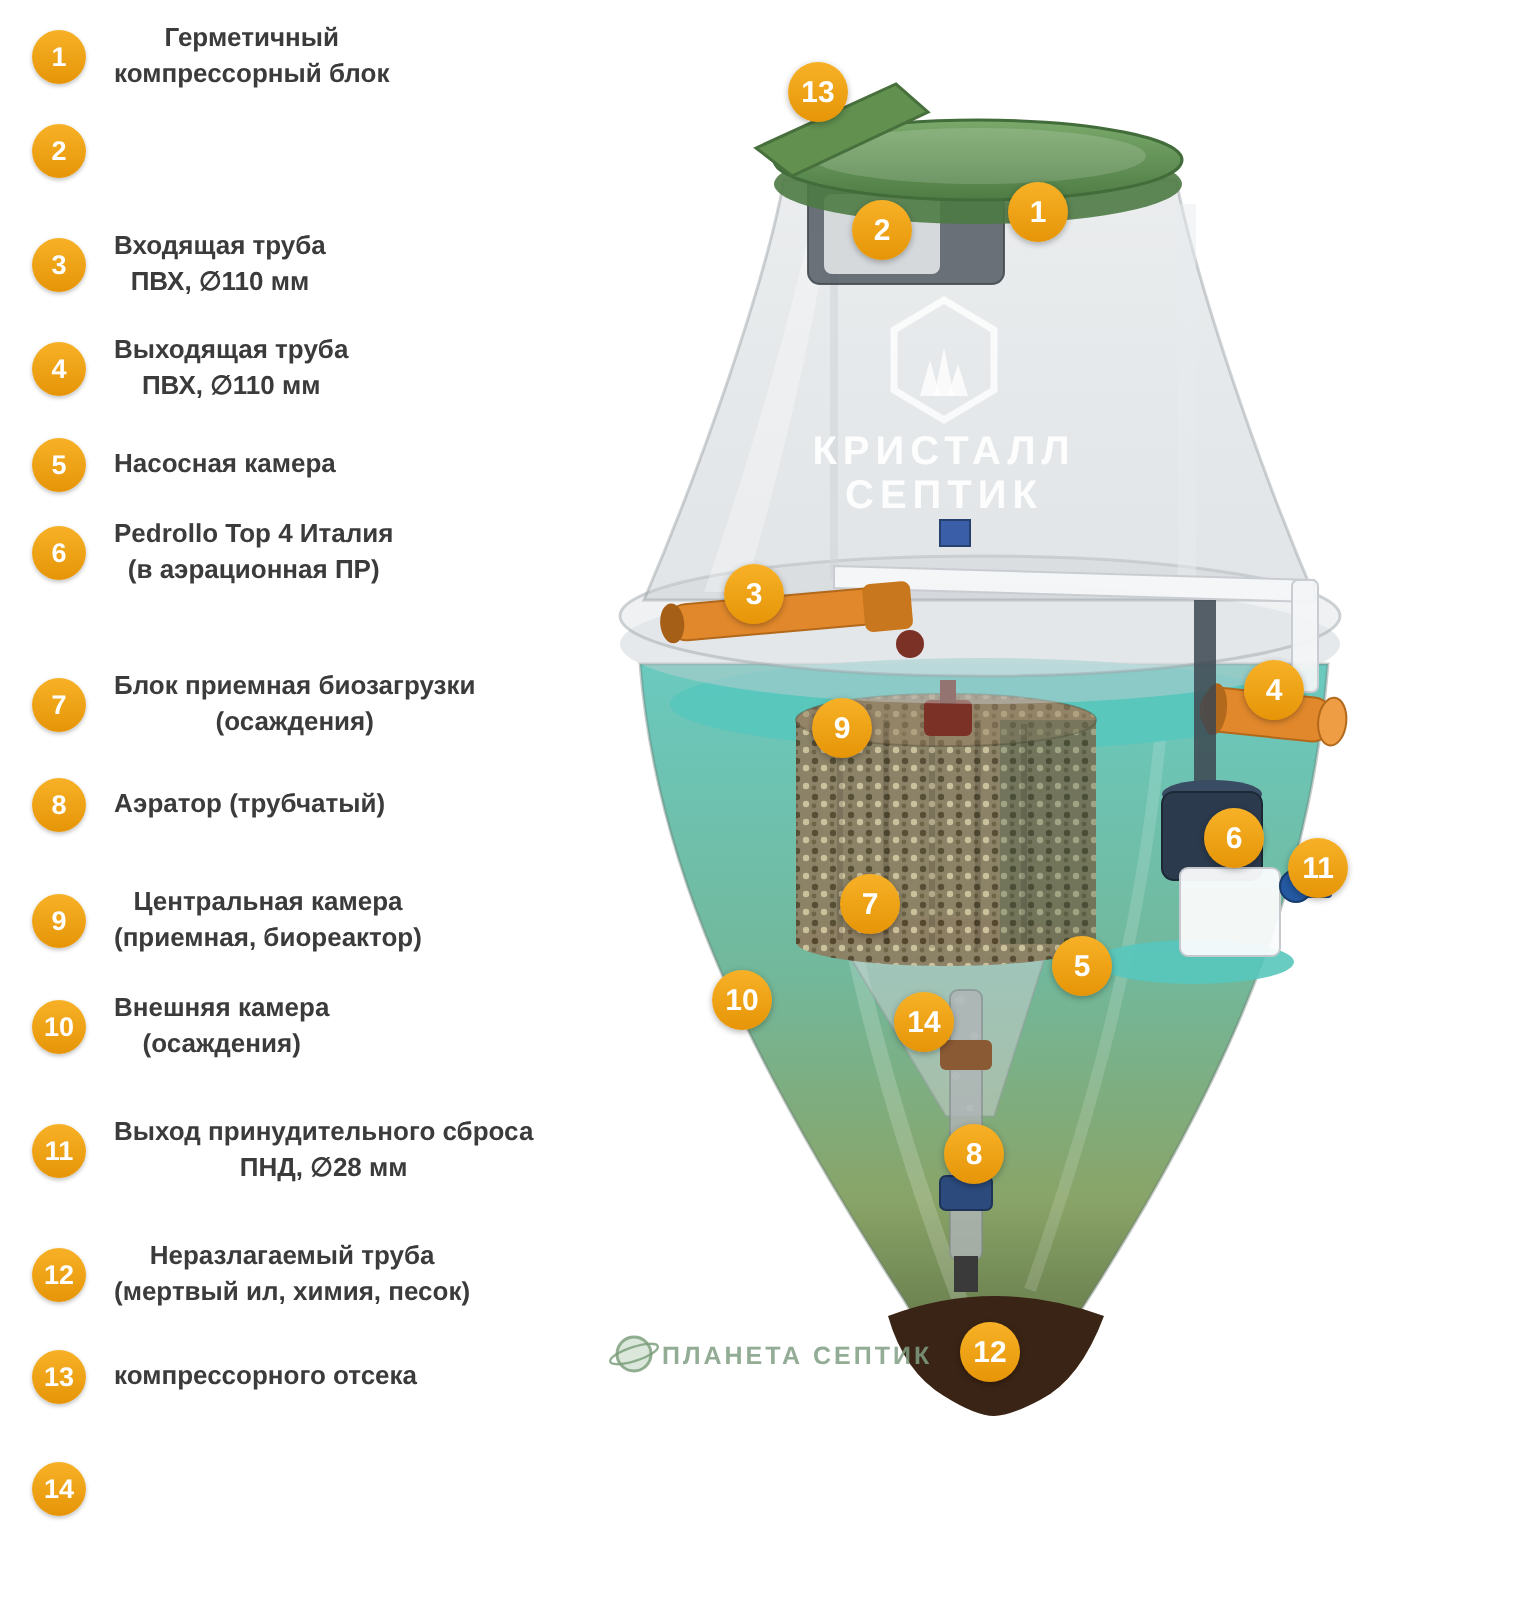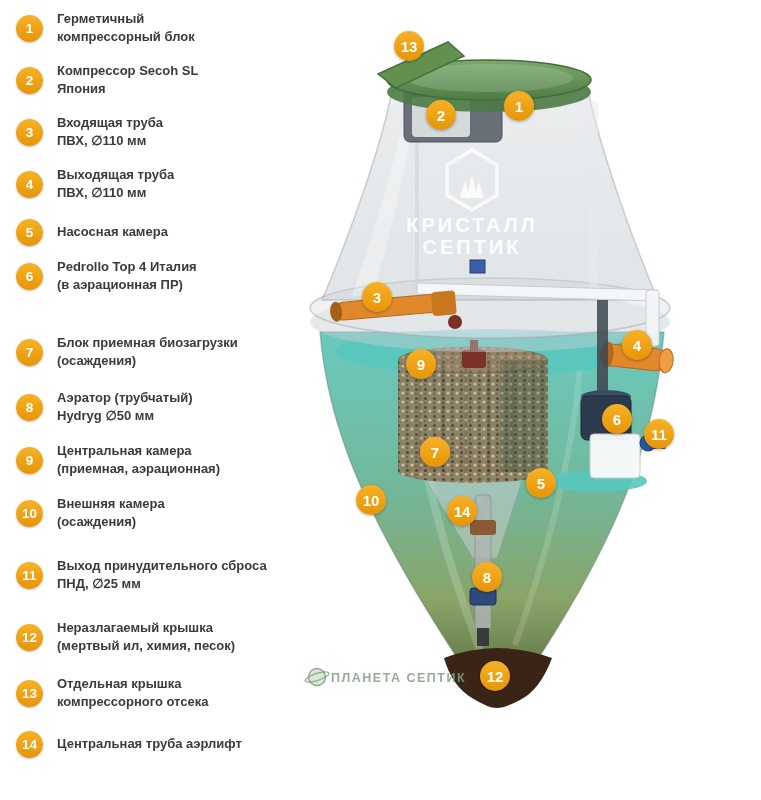--- a/index.html
+++ b/index.html
@@ -39,20 +39,21 @@
     box-shadow: 0 1px 2px rgba(0,0,0,0.25);
     user-select: none;
   }
 
   .legend-text {
     font-size: 13px;
     font-weight: bold;
     color: var(--legend-text, #3b3b3b);
     line-height: 1.4;
     white-space: nowrap;
+    text-align: center;
   }
 
   .diagram { position: absolute; inset: 0; }
   .diagram svg { position: absolute; left: 0; top: 0; display: block; }
 
   .callouts { position: absolute; inset: 0; }
 
   .callout-badge {
     position: absolute;
     width: 30px;
@@ -90,24 +91,20 @@
   <aside class="legend">
       <div class="legend-item" style="top: 10px;">
         <span class="badge">1</span>
         <div class="legend-text">
           <div>Герметичный</div>
           <div>компрессорный блок</div>
         </div>
       </div>
       <div class="legend-item" style="top: 62px;">
         <span class="badge">2</span>
-        <div class="legend-text">
-          <div>Компрессор Secoh SL</div>
-          <div>Япония</div>
-        </div>
       </div>
       <div class="legend-item" style="top: 114px;">
         <span class="badge">3</span>
         <div class="legend-text">
           <div>Входящая труба</div>
           <div>ПВХ, ∅110 мм</div>
         </div>
       </div>
       <div class="legend-item" style="top: 166px;">
         <span class="badge">4</span>
@@ -133,62 +130,59 @@
         <span class="badge">7</span>
         <div class="legend-text">
           <div>Блок приемная биозагрузки</div>
           <div>(осаждения)</div>
         </div>
       </div>
       <div class="legend-item" style="top: 389px;">
         <span class="badge">8</span>
         <div class="legend-text">
           <div>Аэратор (трубчатый)</div>
-          <div>Hydryg ∅50 мм</div>
         </div>
       </div>
       <div class="legend-item" style="top: 442px;">
         <span class="badge">9</span>
         <div class="legend-text">
           <div>Центральная камера</div>
-          <div>(приемная, аэрационная)</div>
+          <div>(приемная, биореактор)</div>
         </div>
       </div>
       <div class="legend-item" style="top: 495px;">
         <span class="badge">10</span>
         <div class="legend-text">
           <div>Внешняя камера</div>
           <div>(осаждения)</div>
         </div>
       </div>
       <div class="legend-item" style="top: 557px;">
         <span class="badge">11</span>
         <div class="legend-text">
           <div>Выход принудительного сброса</div>
-          <div>ПНД, ∅25 мм</div>
+          <div>ПНД, ∅28 мм</div>
         </div>
       </div>
       <div class="legend-item" style="top: 619px;">
         <span class="badge">12</span>
         <div class="legend-text">
-          <div>Неразлагаемый крышка</div>
+          <div>Неразлагаемый труба</div>
           <div>(мертвый ил, химия, песок)</div>
         </div>
       </div>
       <div class="legend-item" style="top: 675px;">
         <span class="badge">13</span>
         <div class="legend-text">
-          <div>Отдельная крышка</div>
           <div>компрессорного отсека</div>
         </div>
       </div>
       <div class="legend-item" style="top: 731px;">
         <span class="badge">14</span>
         <div class="legend-text">
-          <div>Центральная труба аэрлифт</div>
         </div>
       </div>
     </aside>
 
   <div class="diagram">
     <svg width="761" height="800" viewBox="0 0 761 800">
       <defs>
         <linearGradient id="domeGrad" x1="0" y1="0" x2="0" y2="1">
           <stop offset="0" stop-color="#dde1e4" stop-opacity="0.6"></stop>
           <stop offset="1" stop-color="#c3c9cd" stop-opacity="0.48"></stop>

